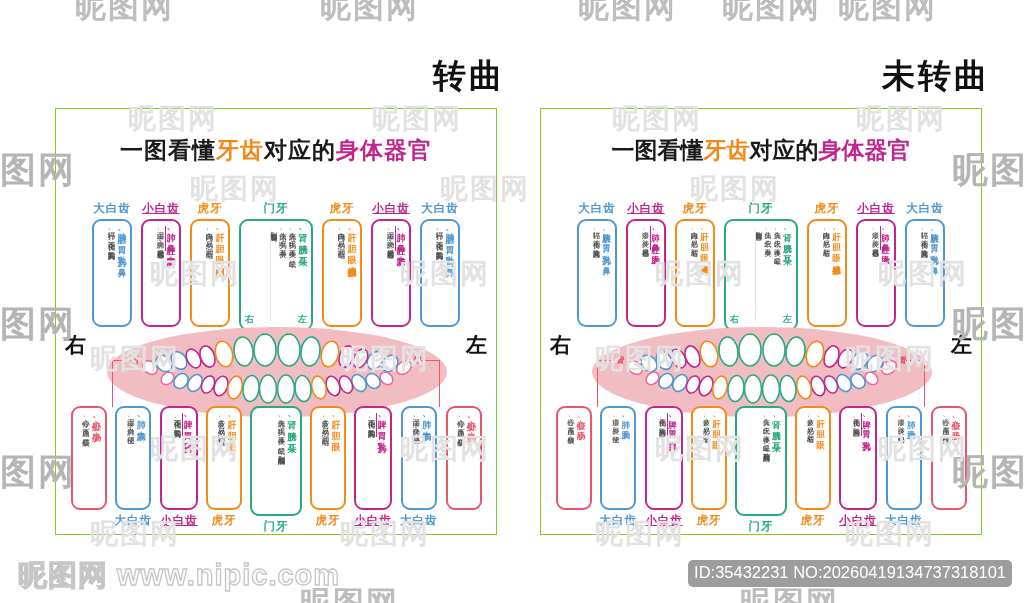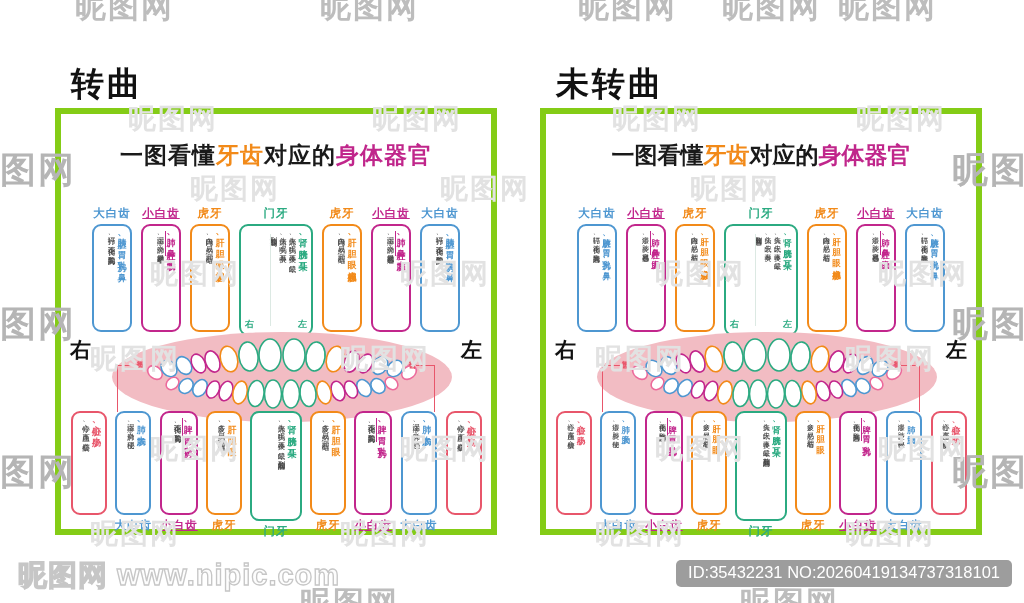--- a/index.html
+++ b/index.html
@@ -7,27 +7,27 @@
     width:1024px;height:603px;position:relative;overflow:hidden;background:#ffffff;
     font-family:"Liberation Sans","DejaVu Sans",sans-serif;color:#1a1a1a;
   }
   
   .wm{position:absolute;font-weight:800;letter-spacing:2px;white-space:nowrap;
       pointer-events:none;z-index:30;user-select:none;}
   .wm.light{color:#e2e2e2;font-size:28px;}
   .wm.dark{color:#bdbdbd;font-size:31px;}
   .wm.edge{color:#b5b5b5;font-size:36px;}
   
-  .heading{position:absolute;top:46px;width:442px;text-align:left;
-    font-size:33px;font-weight:800;color:#111;z-index:10;margin:16px;letter-spacing:3px;}
+  .heading{position:absolute;top:46px;width:442px;text-align:right;
+    font-size:33px;font-weight:800;color:#111;z-index:10;margin:8px;letter-spacing:3px;}
   #h-left{left:55px;} #h-right{left:540px;}
   
   .poster-slot{position:absolute;top:108px;width:442px;height:427px;z-index:10;}
   #slot-left{left:55px;} #slot-right{left:540px;}
-  .poster{position:absolute;inset:0;background:#fff;border:6px solid #84cc16;box-sizing:border-box;}
+  .poster{position:absolute;inset:0;background:#fff;border:1px solid #84cc16;box-sizing:border-box;}
   
   .p-title{position:absolute;top:26px;left:0;right:0;text-align:center;
     font-size:23px;font-weight:900;letter-spacing:1px;white-space:nowrap;}
   .t-orange{color:#F28A19;} .t-magenta{color:#C0268B;}
   .t-blue{color:#4E97D1;} .t-pink{color:#C2268C;text-decoration:underline;} .t-green{color:#2BAA81;} .t-red{color:#E8566B;}
   
   .row{position:absolute;left:0;right:0;display:flex;justify-content:center;
        align-items:flex-start;gap:9px;}
   .row.top-row{top:92px;}
   .row.bottom-row{top:297px;gap:8px;}
@@ -66,21 +66,21 @@
   
   .live .p-title{font-weight:700;letter-spacing:0;}
   .live .obox .organs{font-size:8.5px;font-weight:700;}
   .live .obox .symptoms{font-size:7px;}
   .live .tooth-label{font-weight:700;}
   
   .wm-logo{position:absolute;left:18px;top:556px;z-index:40;
     font-size:29px;font-weight:800;letter-spacing:1px;color:#fdfdfd;
     -webkit-text-stroke:1.3px #c6c6c6;white-space:nowrap;}
   .id-badge{position:absolute;right:12px;top:560px;z-index:40;background:#9d9d9d;
-    color:#fff;font-size:16.5px;padding:3px 12px 5px;border-radius:5px;white-space:nowrap;}
+    color:#fff;font-size:16.5px;padding:3px 6px 5px;border-radius:5px;white-space:nowrap;}
 </style>
 </head>
 <body>
 
 <h1 class="heading" id="h-left">转曲</h1>
 <h1 class="heading" id="h-right">未转曲</h1>
 
 <div class="poster-slot poster-outlined" id="slot-left">
   <div class="poster">
     <div class="p-title"><span>一图看懂</span><span class="t-orange">牙齿</span><span>对应的</span><span class="t-magenta">身体器官</span></div>

